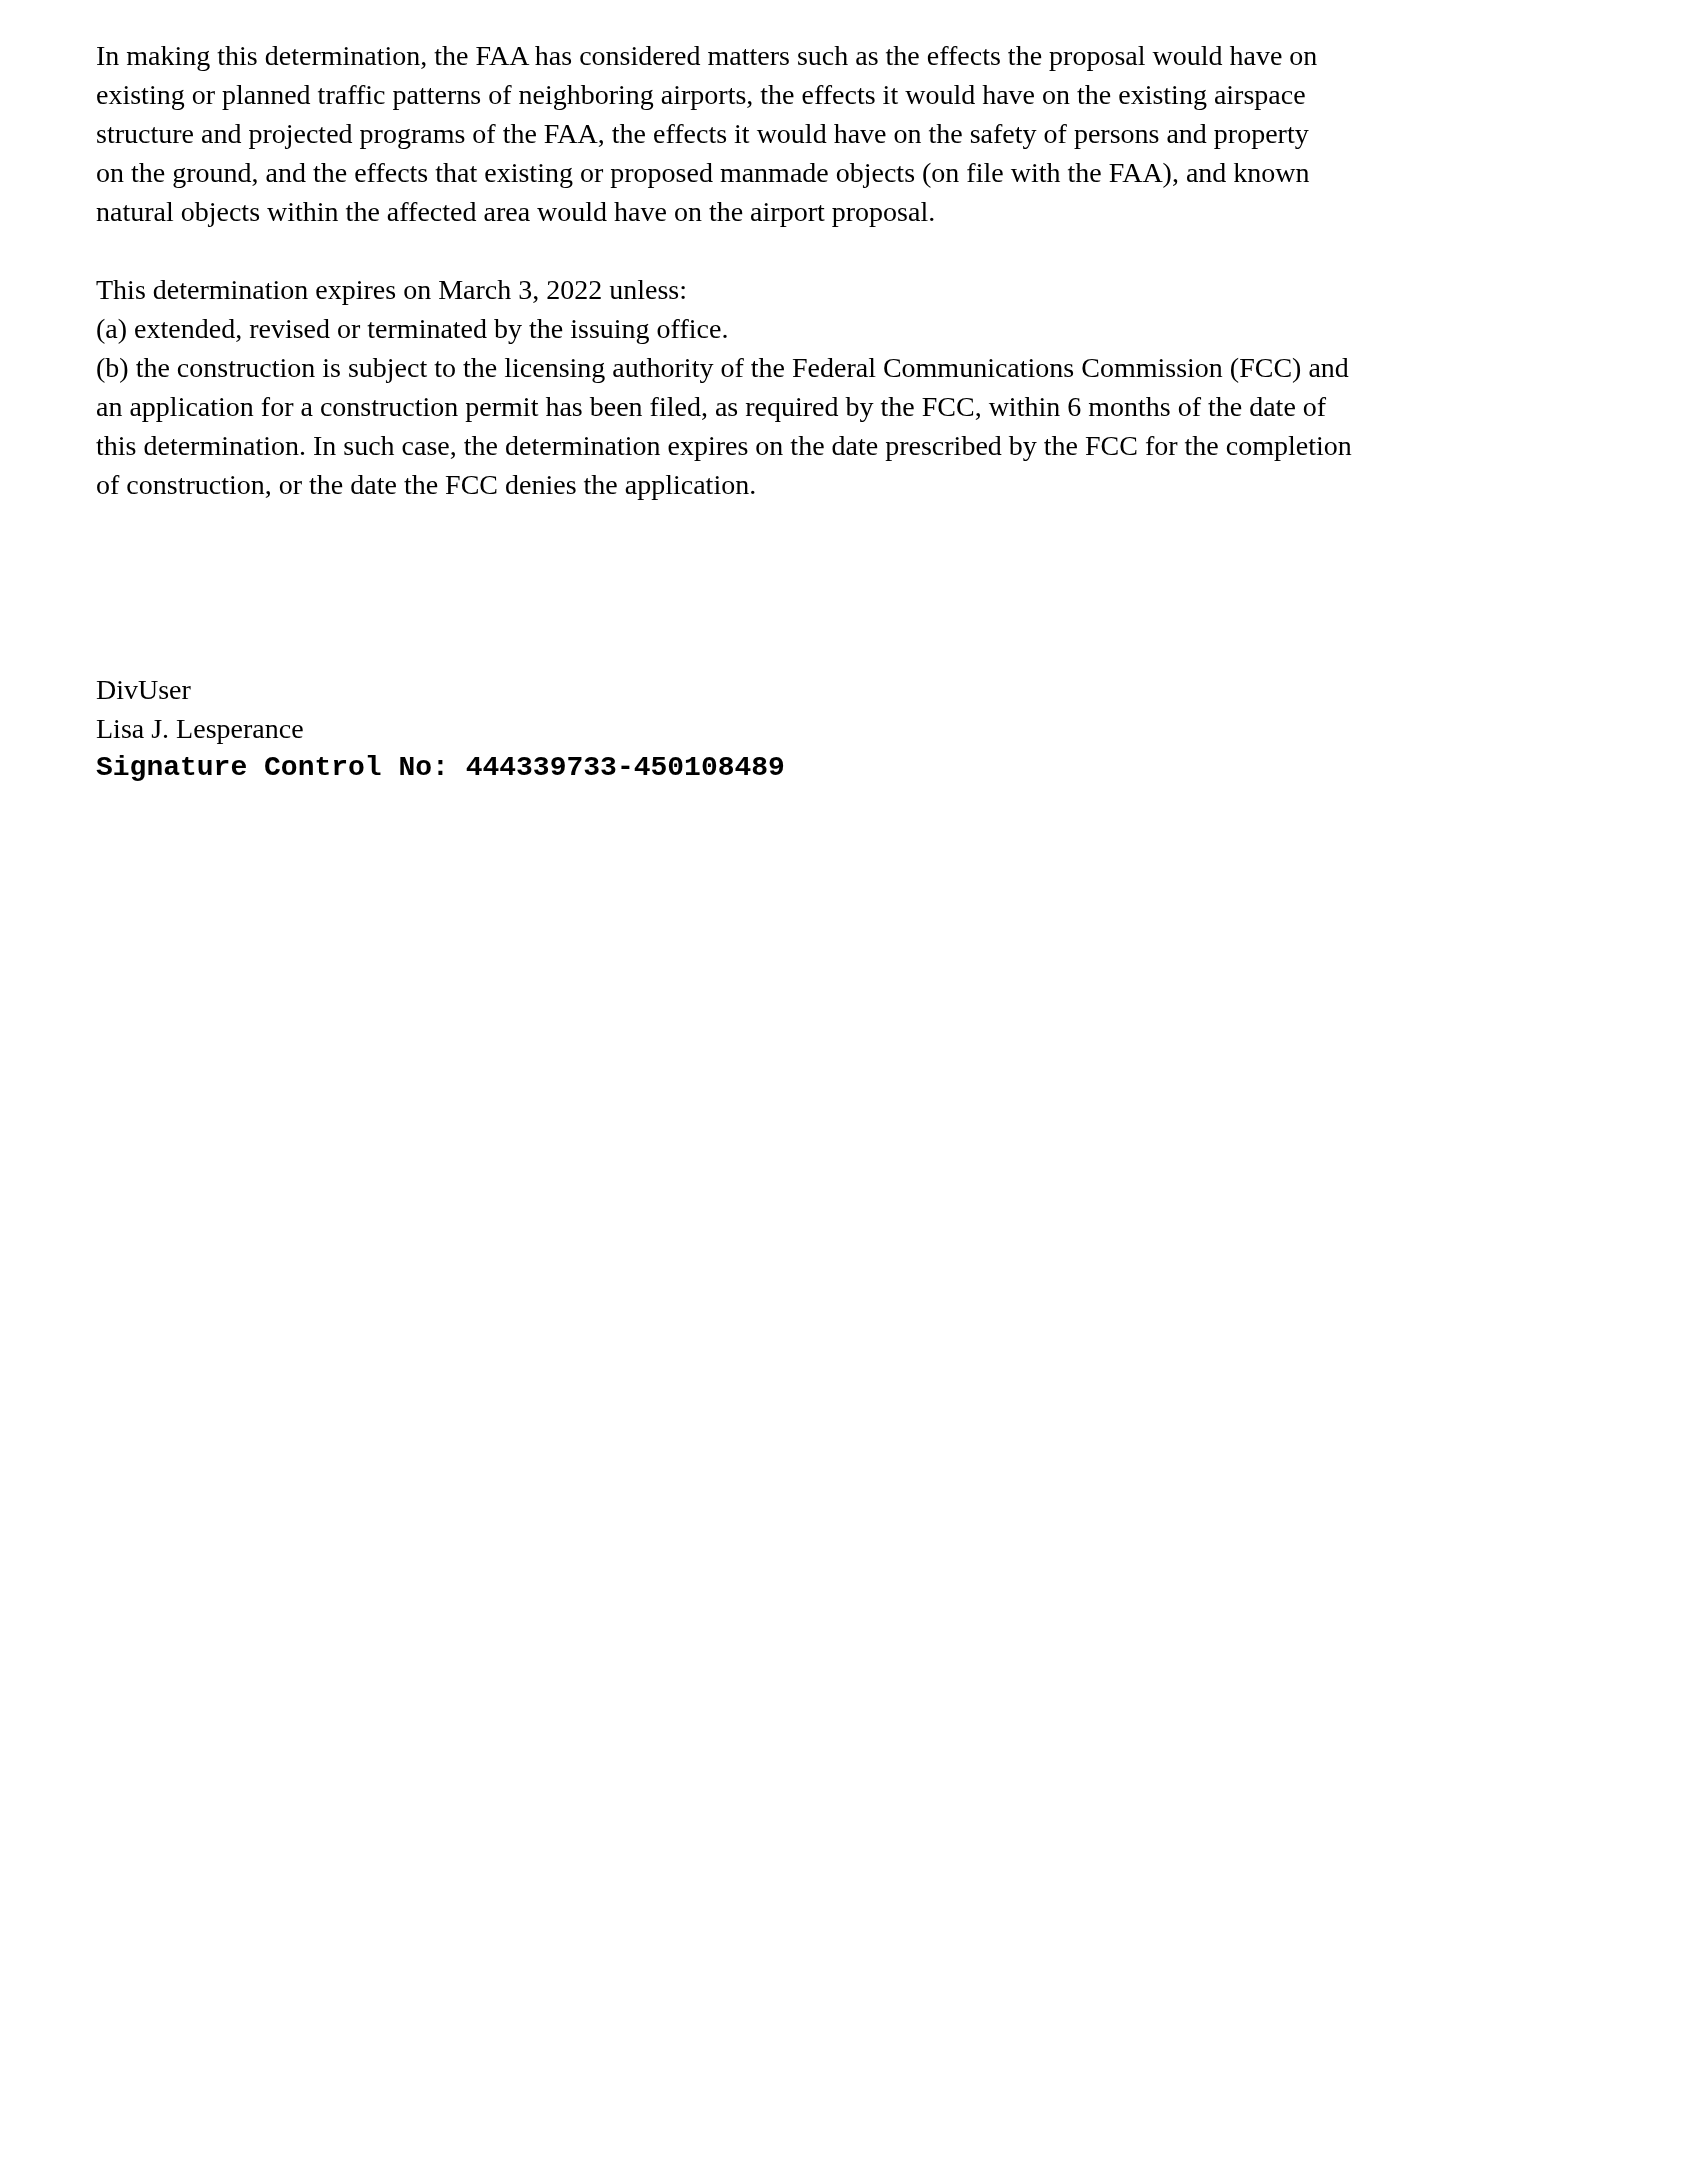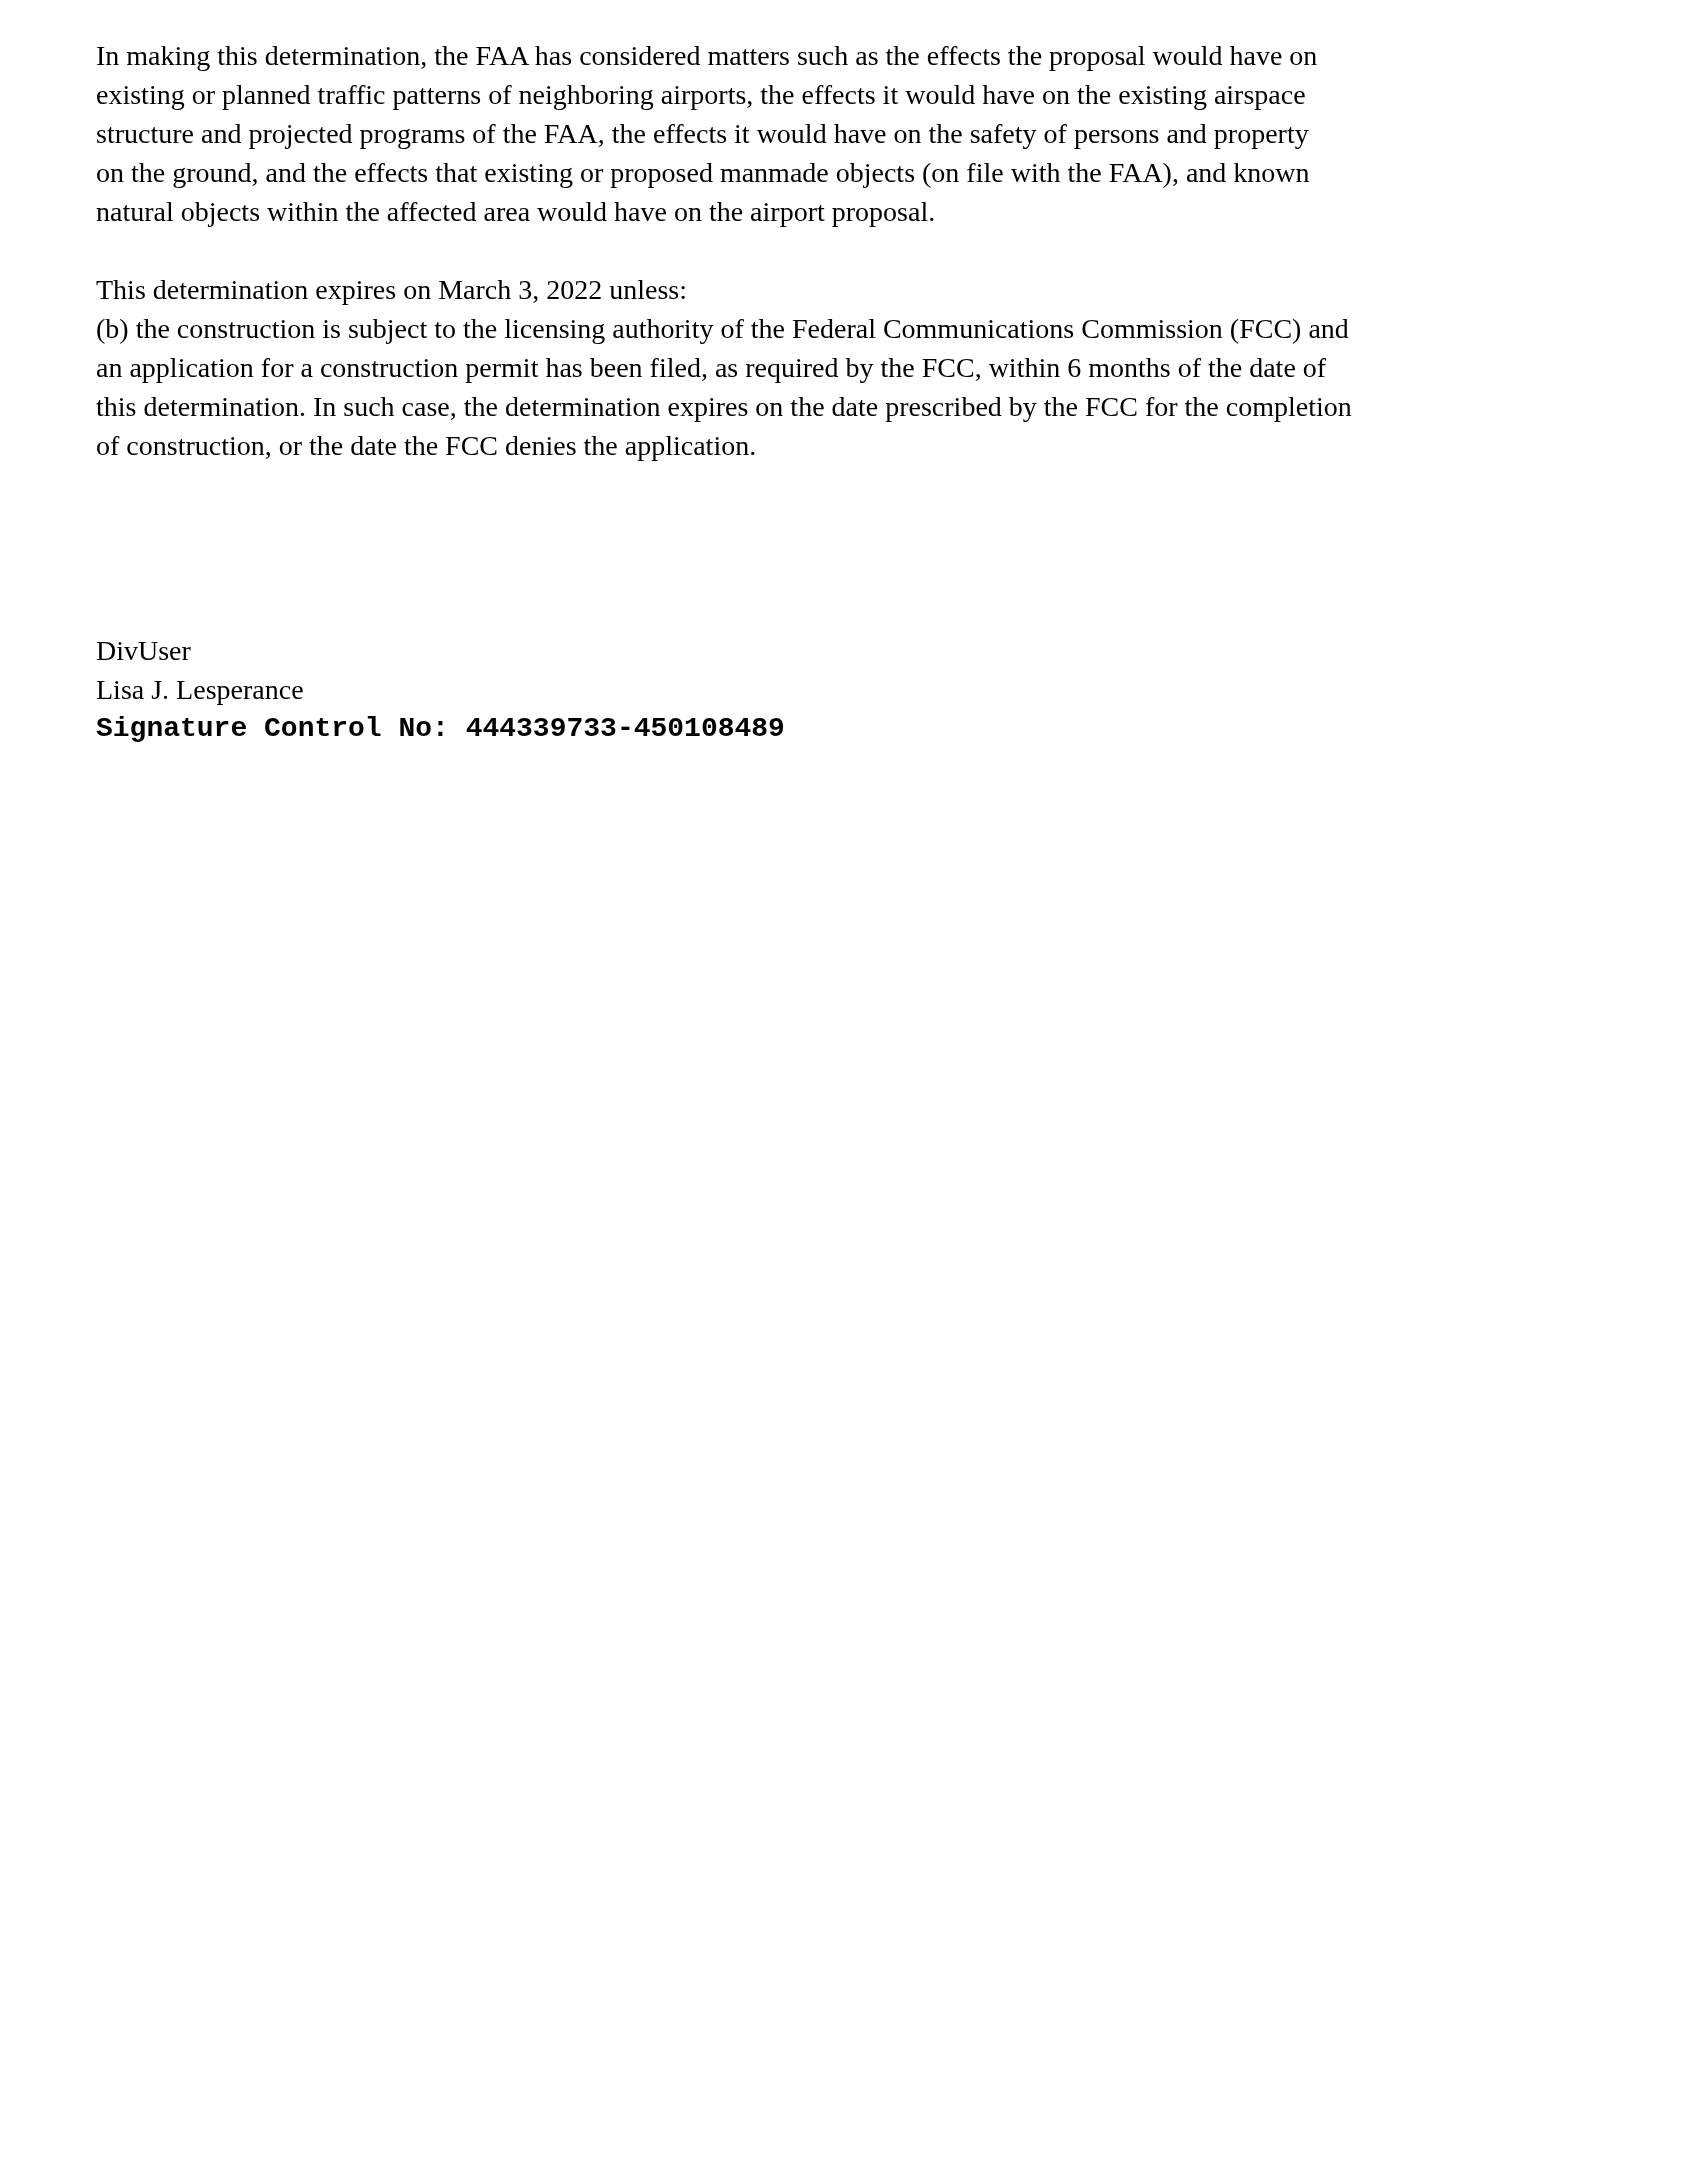--- a/index.html
+++ b/index.html
@@ -59,20 +59,21 @@
   <div class="content">
 
     <p class="para">In making this determination, the FAA has considered matters such as the effects the proposal would have on
 existing or planned traffic patterns of neighboring airports, the effects it would have on the existing airspace
 structure and projected programs of the FAA, the effects it would have on the safety of persons and property
 on the ground, and the effects that existing or proposed manmade objects (on file with the FAA), and known
 natural objects within the affected area would have on the airport proposal.</p>
 
     <div class="block">
       <p>This determination expires on March 3, 2022 unless:</p>
+      <p>(a) extended, revised or terminated by the issuing office.</p>
       <p>(b) the construction is subject to the licensing authority of the Federal Communications Commission (FCC) and
 an application for a construction permit has been filed, as required by the FCC, within 6 months of the date of
 this determination. In such case, the determination expires on the date prescribed by the FCC for the completion
 of construction, or the date the FCC denies the application.</p>
     </div>
 
 
 
     <div class="signature">
       <p>DivUser</p>

